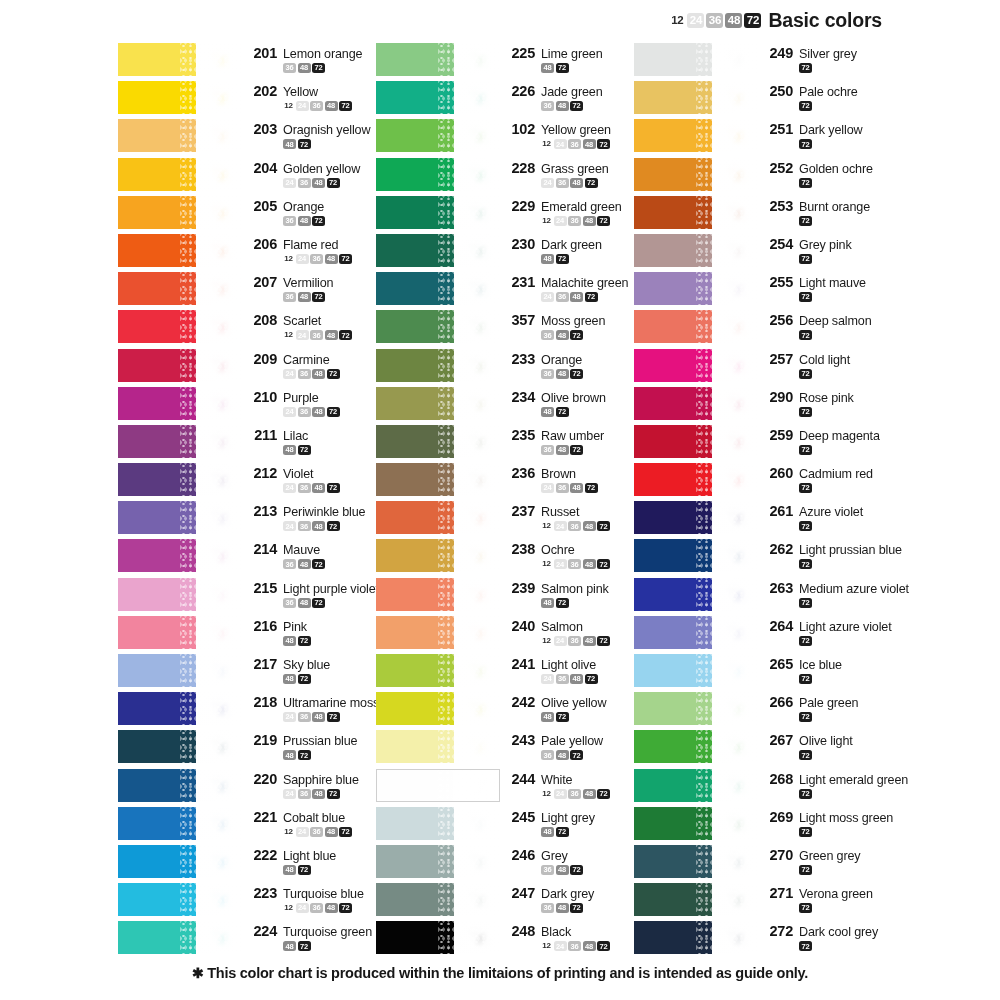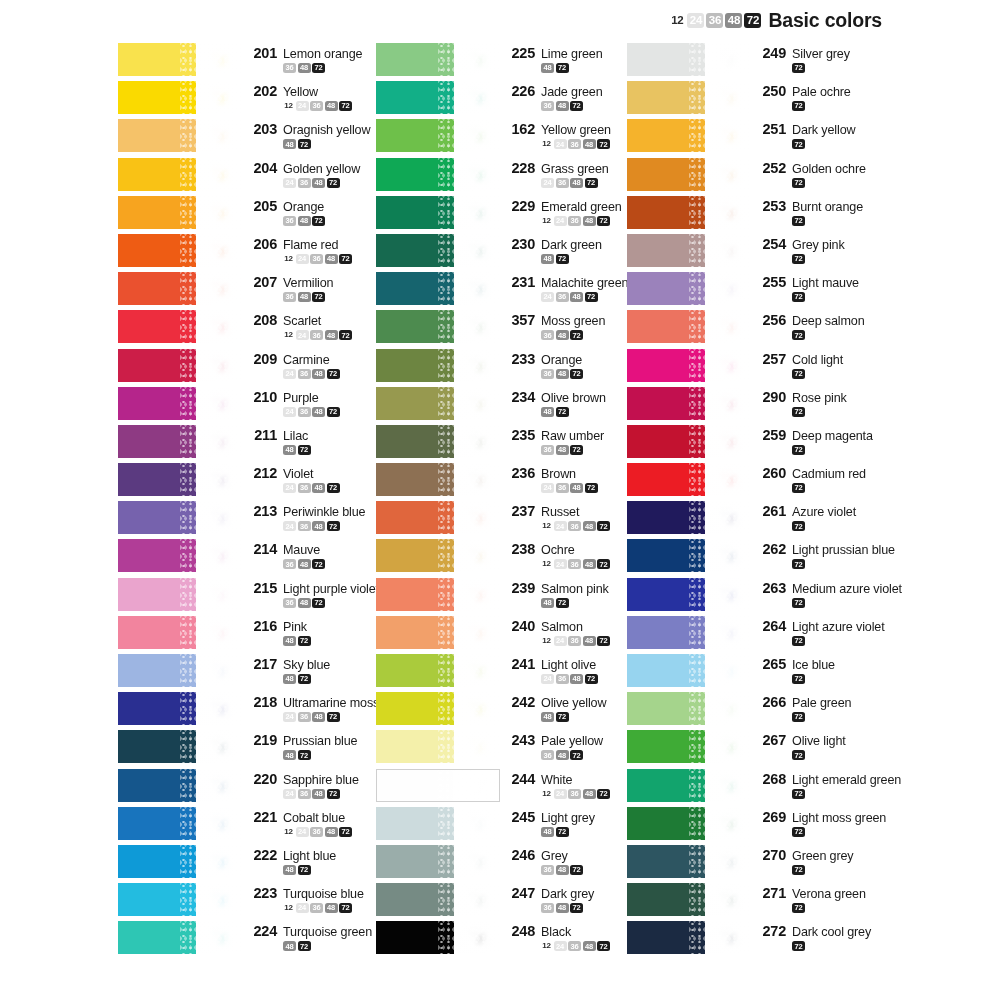--- a/index.html
+++ b/index.html
@@ -30,21 +30,21 @@
   .header-title{
     font-size:19.5px;font-weight:bold;color:#1a1a1a;letter-spacing:-.2px;
     line-height:1;
   }
 
   
   .columns{position:absolute;top:43px;left:0;width:1000px;display:flex;}
   .col{position:relative;}
   .col-1{width:250px;margin-left:118px;}
   .col-2{width:250px;margin-left:8px;}
-  .col-3{width:262px;margin-left:1px;}
+  .col-3{width:262px;margin-left:8px;}
 
   .row{
     position:relative;
     height:38.2px;
     display:flex;
     align-items:flex-start;
   }
   .swatch-wrap{
     width:124px;flex:0 0 124px;position:relative;
     height:33px;
@@ -656,21 +656,21 @@
         <div class="row">
           <div class="swatch-wrap">
             <div class="swatch">
               <div class="base" style="background: rgb(110, 192, 74);"></div>
               <div class="speck"></div>
               <div class="fade"></div>
             </div>
           </div>
           <div class="info">
             <div class="name-line">
-              <span class="code">162</span>
+              <span class="code">102</span>
               <span class="cname">Yellow green</span>
             </div>
             <div class="badges">
               <span class="bdg plain" style="color: rgb(43, 43, 43);">12</span>
               <span class="bdg" style="background: rgb(227, 227, 227); color: rgb(255, 255, 255);">24</span>
               <span class="bdg" style="background: rgb(189, 189, 189); color: rgb(255, 255, 255);">36</span>
               <span class="bdg" style="background: rgb(138, 138, 138); color: rgb(255, 255, 255);">48</span>
               <span class="bdg" style="background: rgb(28, 28, 28); color: rgb(255, 255, 255);">72</span>
             </div>
           </div>
@@ -1536,14 +1536,17 @@
               <span class="cname">Dark cool grey</span>
             </div>
             <div class="badges">
               <span class="bdg" style="background: rgb(28, 28, 28); color: rgb(255, 255, 255);">72</span>
             </div>
           </div>
         </div>
       </div>
   </div>
 
+  <div class="footer">
+    <span class="footer-text"><span class="star">✱</span> <span>This color chart is produced within the limitaions of printing and is intended as guide only.</span></span>
+  </div>
 
 </div>
 
 </body></html>

